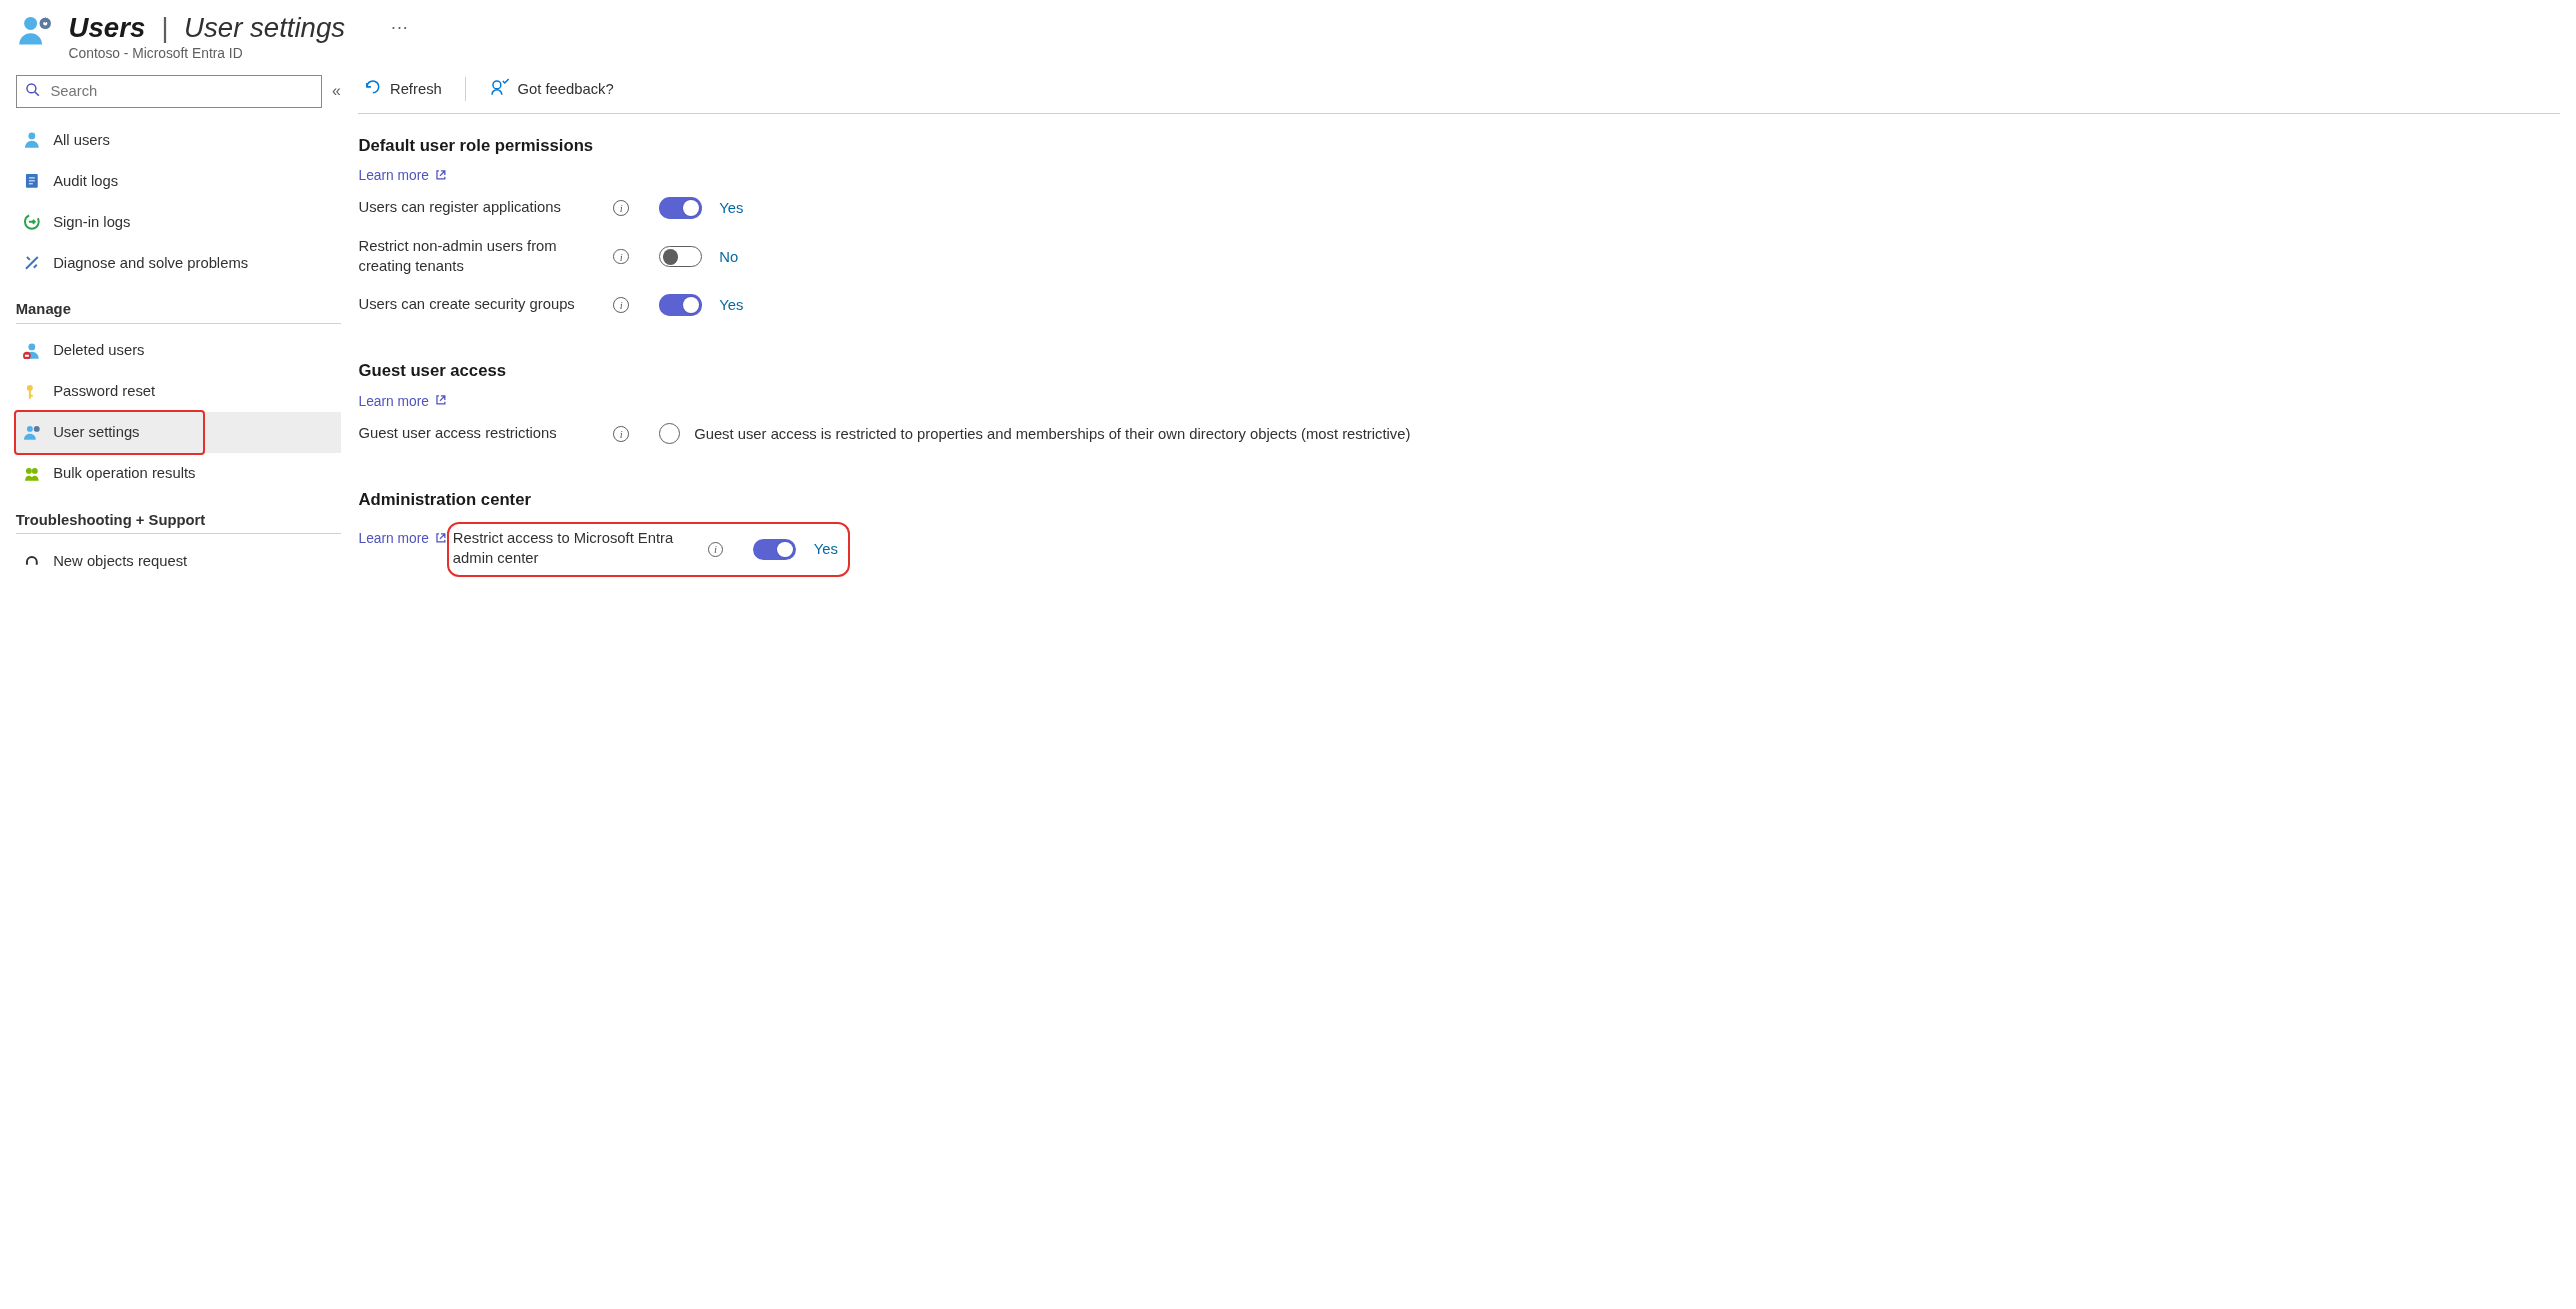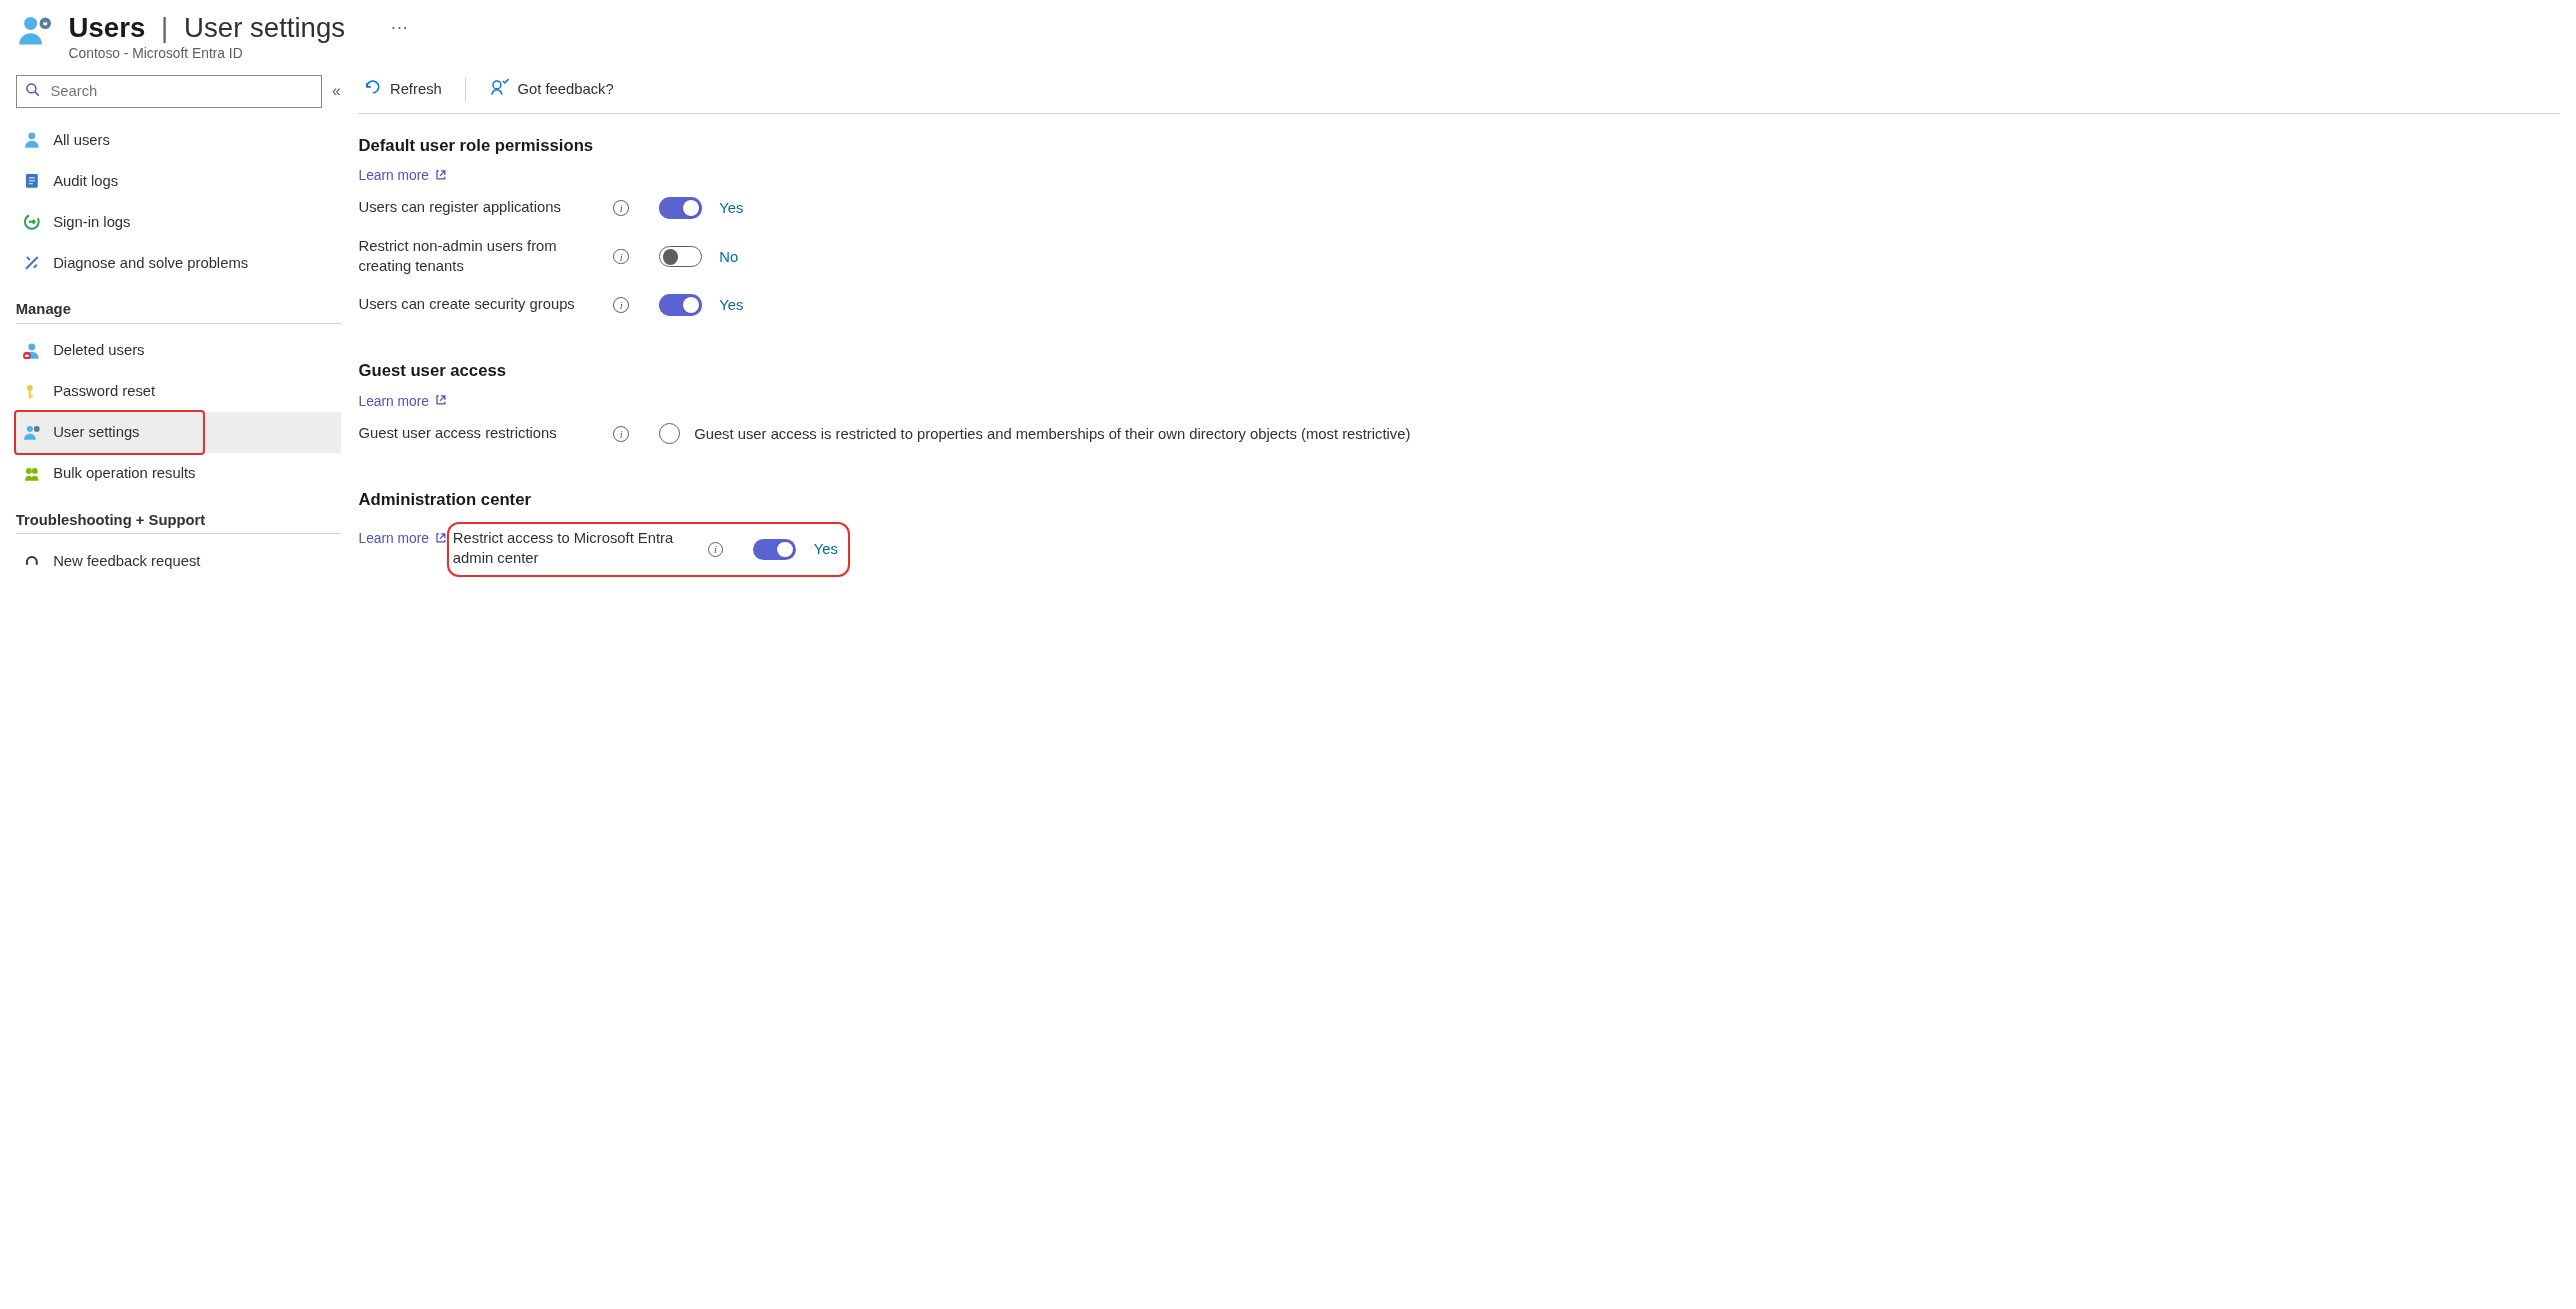--- a/index.html
+++ b/index.html
@@ -15,21 +15,21 @@
     flex-direction: column;
     padding: 7.9px 15.8px;
   }
   .header {
     display: flex;
     align-items: flex-start;
     gap: 13.8px;
     padding: 3.9px 0 13.8px 0;
   }
   .header-icon svg { width: 39px; height: 39px; }
-  .title-line { display: flex; align-items: center; gap: 15.8px; }
+  .title-line { display: flex; align-items: center; gap: 15.8px; font-style: italic; }
   .title-main { font-size: 27.6px; font-weight: 700; color: #1b1a19; }
   .title-sep { font-size: 27.6px; font-weight: 300; color: #605e5c; }
   .title-sub { font-size: 27.6px; font-weight: 400; color: #323130; }
   .ellipsis { color: #605e5c; font-size: 17.7px; padding-left: 29.6px; cursor: pointer; }
   .subtitle { font-size: 13.8px; color: #605e5c; margin-top: 2px; }
 
   .body { display: flex; gap: 17.7px; }
 
   
   .sidebar { width: 325px; flex: none; }
@@ -268,21 +268,21 @@
 
       <div class="nav-group-head">Troubleshooting + Support</div>
 
       <div class="nav-item">
         <span class="ico">
             <svg width="17.7" height="17.7" viewBox="0 0 18 18">
               <path d="M3 10a6 6 0 1112 0v3h-2v-3a4 4 0 10-8 0v3H3v-3z" fill="#323130"></path>
               <circle cx="9" cy="4" r="3" fill="none" stroke="#323130" stroke-width="0"></circle>
             </svg>
           </span>
-        <span>New feedback request</span>
+        <span>New objects request</span>
       </div>
     </div>
 
     <div class="main">
       <div class="toolbar">
         <div class="tool-btn">
           <span class="tico"><svg width="17.7" height="17.7" viewBox="0 0 18 18">
                 <path d="M3 9a6 6 0 116 6" stroke="#0078d4" stroke-width="1.6" fill="none"></path>
                 <path d="M3 5v4h4" stroke="#0078d4" stroke-width="1.6" fill="none"></path>
               </svg></span>

